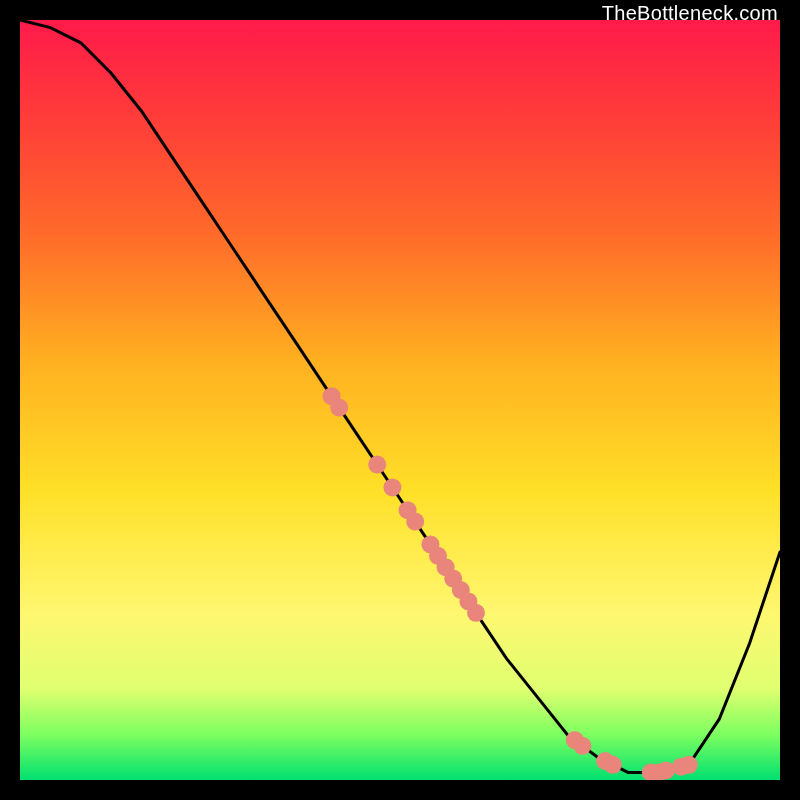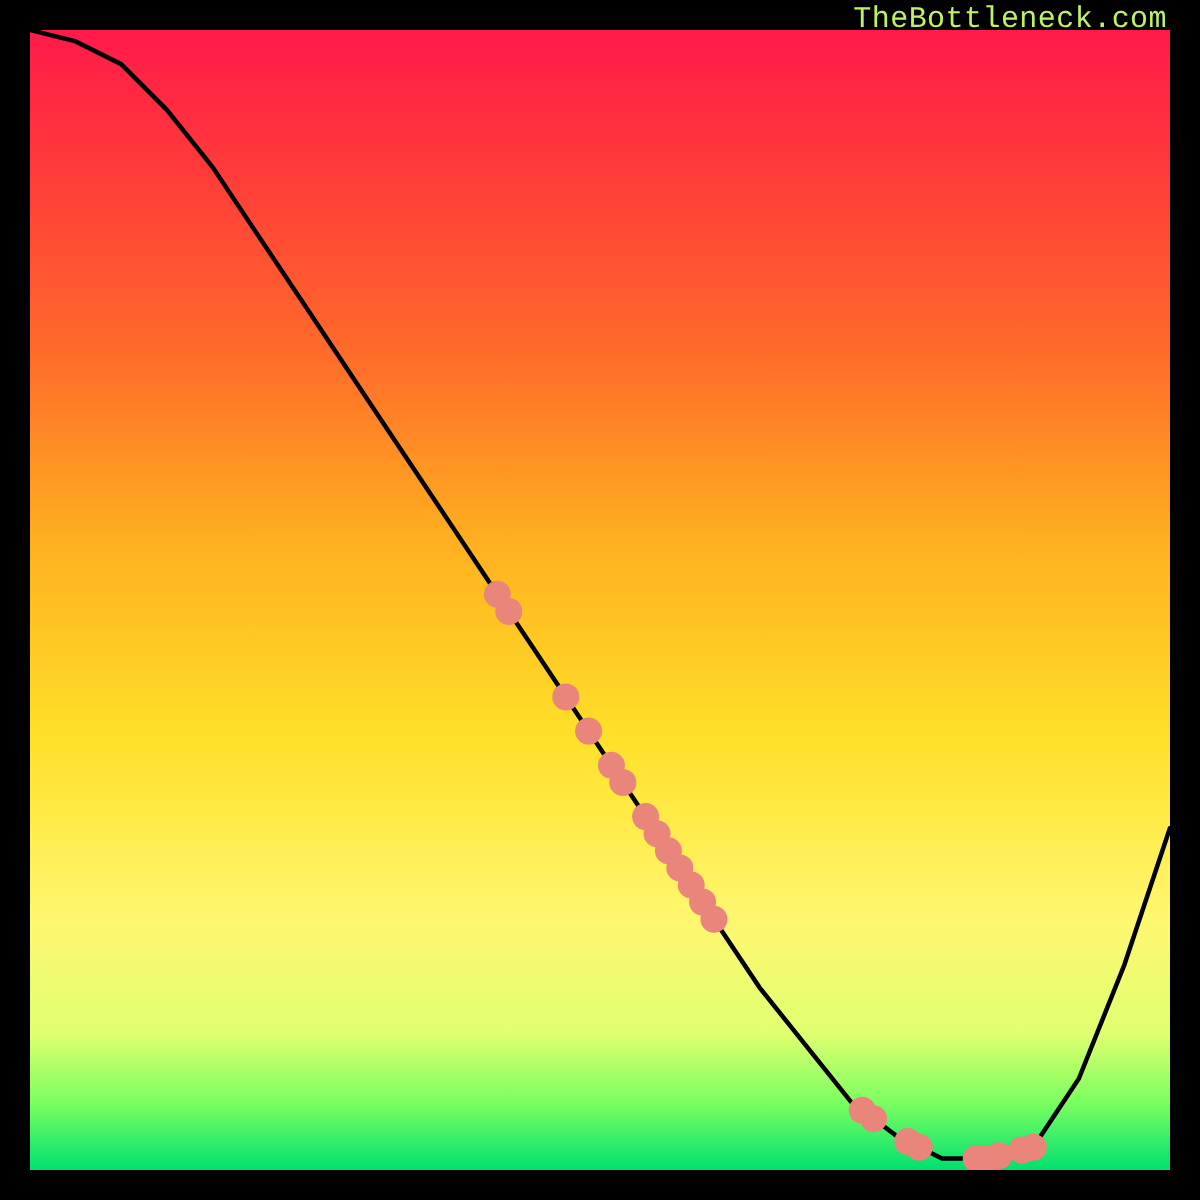--- a/index.html
+++ b/index.html
@@ -33,25 +33,24 @@
       #fff770 78%,
       #e0ff70 88%,
       #7dff60 94%,
       #00e070 100%
     );
   }
   .watermark {
     position: absolute;
     top: 2px;
     right: 22px;
-    color: #bef264;
+    color: #ffffff;
     font-size: 20px;
     font-weight: 500;
     letter-spacing: 0.3px;
-    font-family: Liberation Mono, monospace;
   }
   svg {
     position: absolute;
     left: 0;
     top: 0;
   }
 </style>
 </head>
 <body>
 

